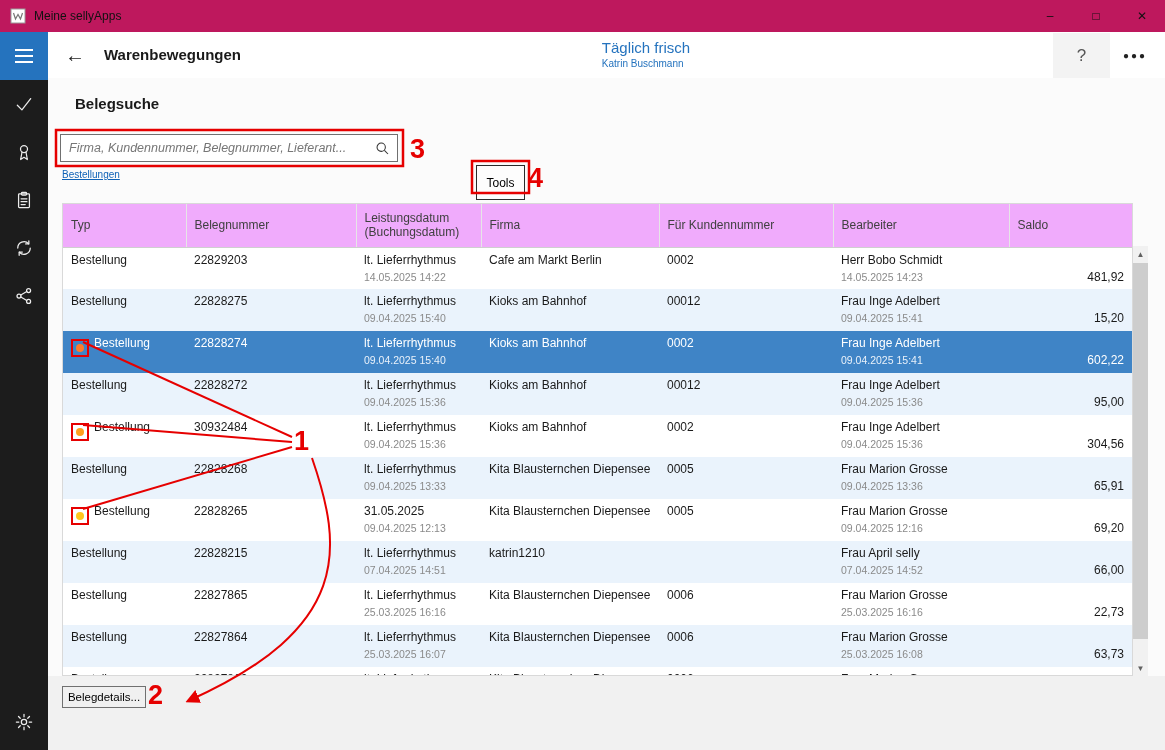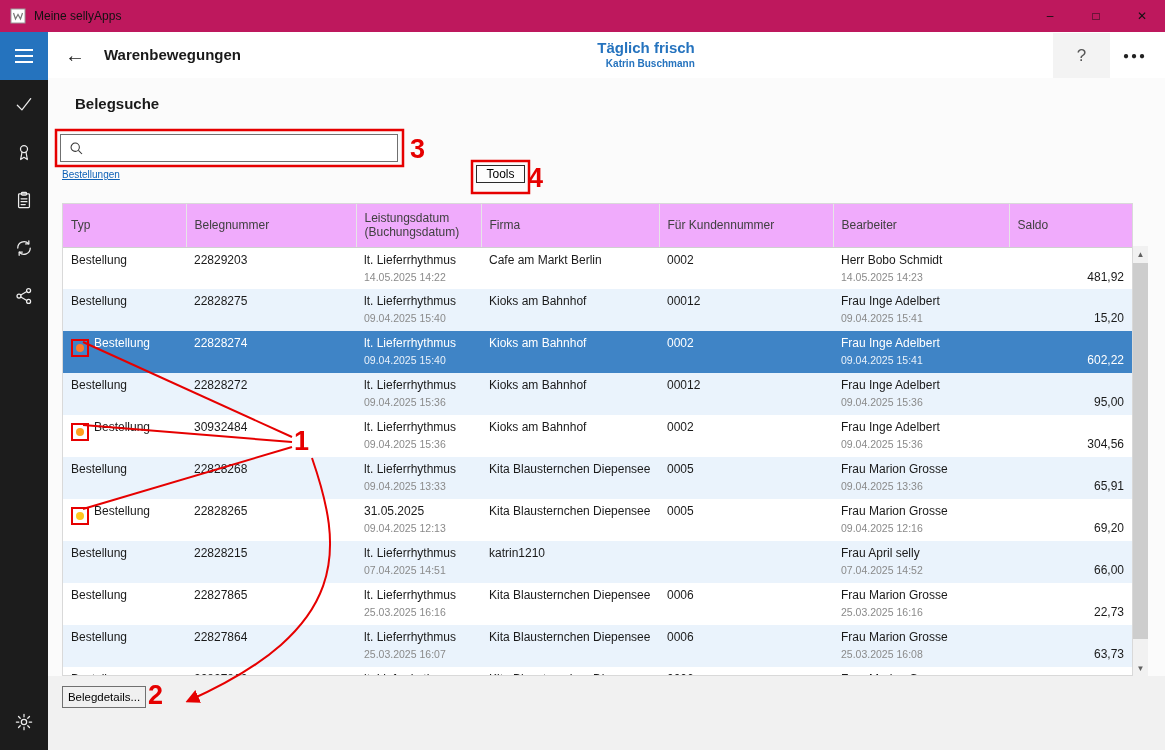--- a/index.html
+++ b/index.html
@@ -18,38 +18,38 @@
   .hamburger { width:48px; height:48px; background:var(--accent,#2573be); display:flex; flex-direction:column; align-items:center; justify-content:center; gap:4px; cursor:pointer; }
   .hamburger span { display:block; width:18px; height:2px; background:#fff; }
   .side-icon { width:48px; height:48px; display:flex; align-items:center; justify-content:center; cursor:pointer; }
   .side-icon svg { width:20px; height:20px; stroke:#ececec; fill:none; stroke-width:1.5; stroke-linecap:round; stroke-linejoin:round; }
   .side-settings { position:absolute; bottom:4px; left:0; }
 
   
   .header { position:absolute; left:48px; top:32px; width:1117px; height:46px; background:#fff; }
   .back { position:absolute; left:12px; top:7px; width:30px; height:32px; display:flex; align-items:center; justify-content:center; font-size:20px; cursor:pointer; }
   .header-title { position:absolute; left:56px; top:14px; font-size:15px; font-weight:bold; }
-  .header-center { position:absolute; left:598px; top:7px; transform:translateX(-50%); text-align:right;font-weight:bold; }
+  .header-center { position:absolute; left:598px; top:7px; transform:translateX(-50%); text-align:left; }
   .company { font-size:15px; color:var(--accent,#2573be); }
   .user { font-size:10px; color:var(--accent,#2573be); margin-top:2px; }
   .help-btn { position:absolute; right:55px; top:1px; width:57px; height:45px; background:#f3f3f3; display:flex; align-items:center; justify-content:center; font-size:17px; color:#555; cursor:pointer; }
   .more-btn { position:absolute; right:10px; top:0; width:40px; height:46px; display:flex; align-items:center; justify-content:center; font-size:10px; letter-spacing:2px; color:#222; cursor:pointer; }
 
   
   .content-bg { position:absolute; left:48px; top:78px; width:1117px; height:672px; background:#fbfbfb; }
   .footer-strip { position:absolute; left:48px; top:676px; width:1117px; height:74px; background:#f1f1f1; }
   .section-title { position:absolute; left:75px; top:95px; font-size:15px; font-weight:bold; }
 
   .search-wrap { position:absolute; left:60px; top:134px; width:338px; height:28px; background:#fff; border:1px solid #707070; display:flex; align-items:center; }
   .search-input { flex:1; border:none; outline:none; background:transparent; font-family:inherit; font-style:italic; font-size:12.5px; padding:0 8px; color:#1a1a1a; }
   .search-input::placeholder { color:#767676; font-style:italic; opacity:1; }
   .search-icon { width:30px; display:flex; align-items:center; justify-content:center; cursor:pointer; }
 
   .tab-link { position:absolute; left:62px; top:169px; font-size:10px; color:var(--link,#0f62b7); text-decoration:underline; cursor:pointer; }
-  .tools-btn { position:absolute; left:476px; top:165px; width:49px; height:18px; background:#fdfdfd; border:1px solid #2b2b2b; font-family:inherit; font-size:12px; cursor:pointer; }
+  .tools-btn { position:absolute; left:476px; top:165px; width:49px; height:35px; background:#fdfdfd; border:1px solid #2b2b2b; font-family:inherit; font-size:12px; cursor:pointer; }
   .details-btn { position:absolute; left:62px; top:686px; width:84px; height:22px; background:#f0f0f0; border:1px solid #707070; font-family:inherit; font-size:11.5px; cursor:pointer; }
 
   
   .table-wrap { position:absolute; left:62px; top:203px; width:1071px; height:473px; overflow:hidden; background:#fff; border:1px solid #d9d9d9; }
   table { border-collapse:collapse; table-layout:fixed; width:1069px; font-size:12px; }
   thead th { height:43px; background:#f0abfc; font-weight:normal; color:#404040; text-align:left; vertical-align:middle; padding:0 8px; border-right:1px solid #e6e6e6; border-bottom:1px solid #cfcfcf; white-space:nowrap; cursor:pointer; }
   tbody td { height:42px; vertical-align:top; padding:5px 8px 0 8px; white-space:nowrap; overflow:hidden; }
   tbody tr { cursor:pointer; }
   tbody tr:nth-child(even) { background:var(--row-alt,#eaf3fc); }
   tbody tr.selected { background:var(--selection,#3f84c6); color:#fff; }
@@ -149,20 +149,21 @@
     <div class="help-btn">?</div>
     <div class="more-btn">●●●</div>
   </div>
 
   <div class="content-bg"></div>
   <div class="footer-strip"></div>
 
   <div class="section-title">Belegsuche</div>
 
   <div class="search-wrap">
+    <input class="search-input" placeholder="Firma, Kundennummer, Belegnummer, Lieferant..." style="">
     <span class="search-icon">
       <svg viewBox="0 0 20 20" width="16" height="16">
           <circle cx="9" cy="9" r="5.2" fill="none" stroke="#333" stroke-width="1.3"></circle>
           <line x1="13" y1="13" x2="17.5" y2="17.5" stroke="#333" stroke-width="1.3"></line>
         </svg>
     </span>
   </div>
 
   <a class="tab-link">Bestellungen</a>
   <button class="tools-btn">Tools</button>

